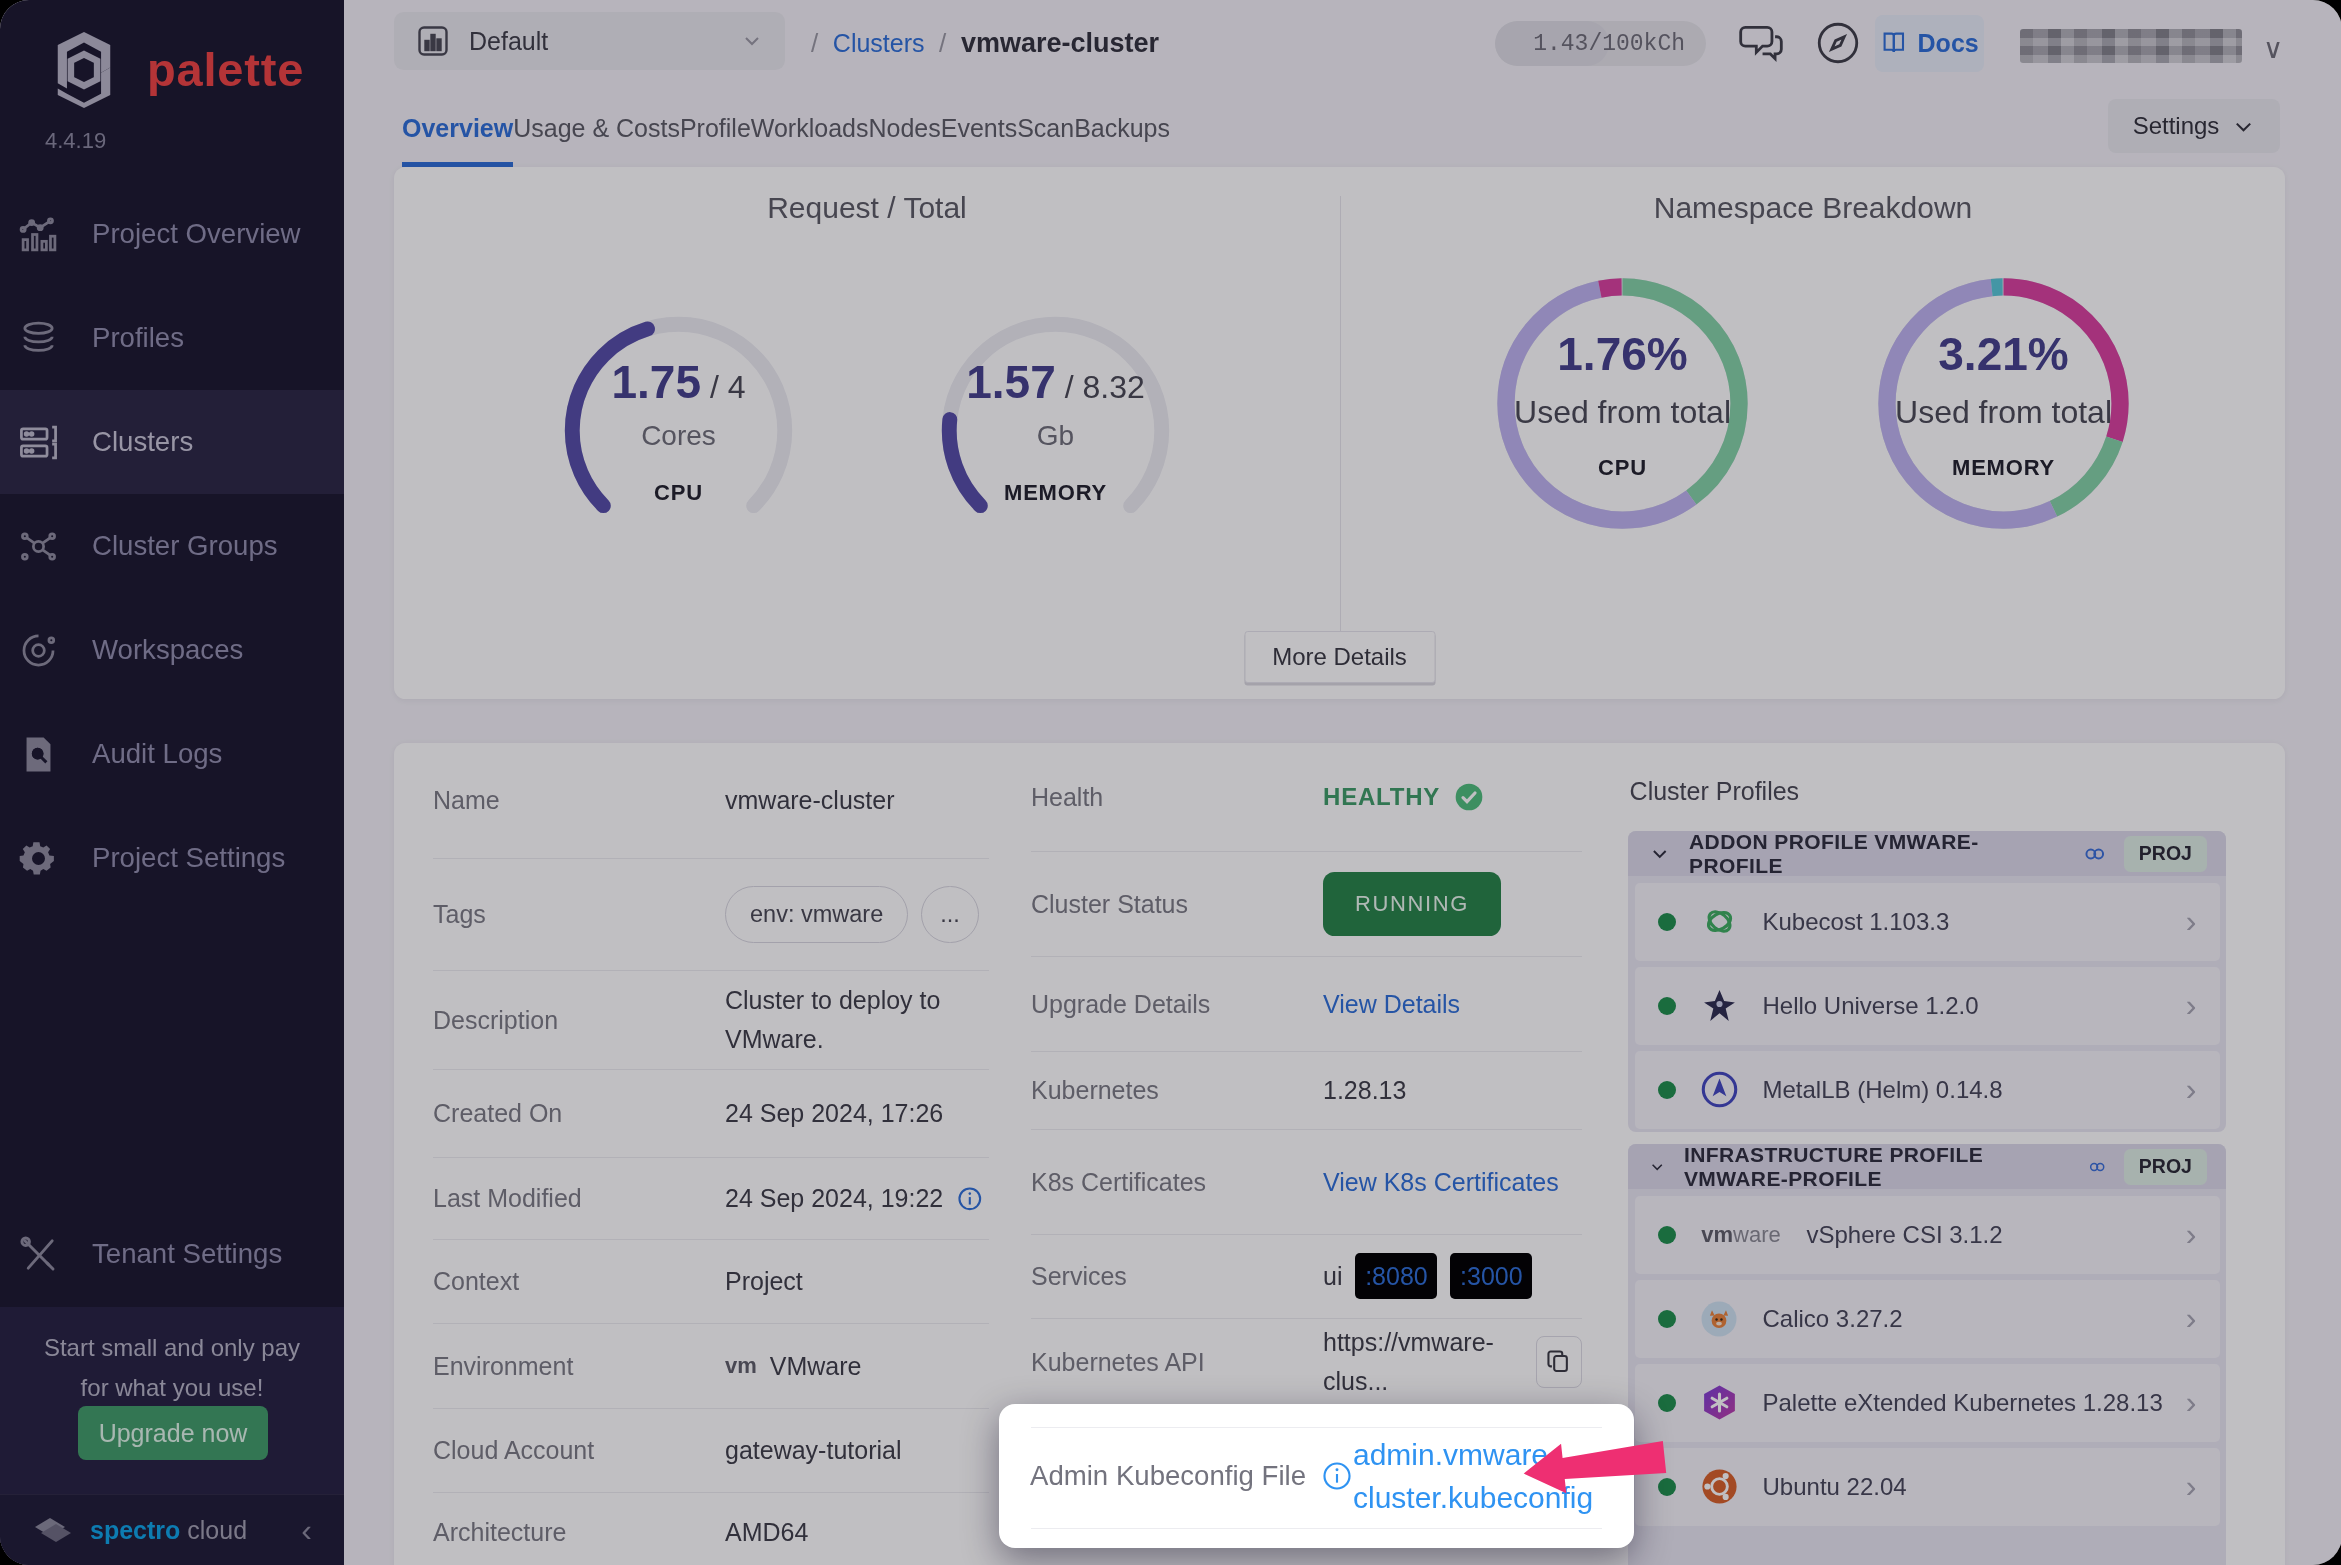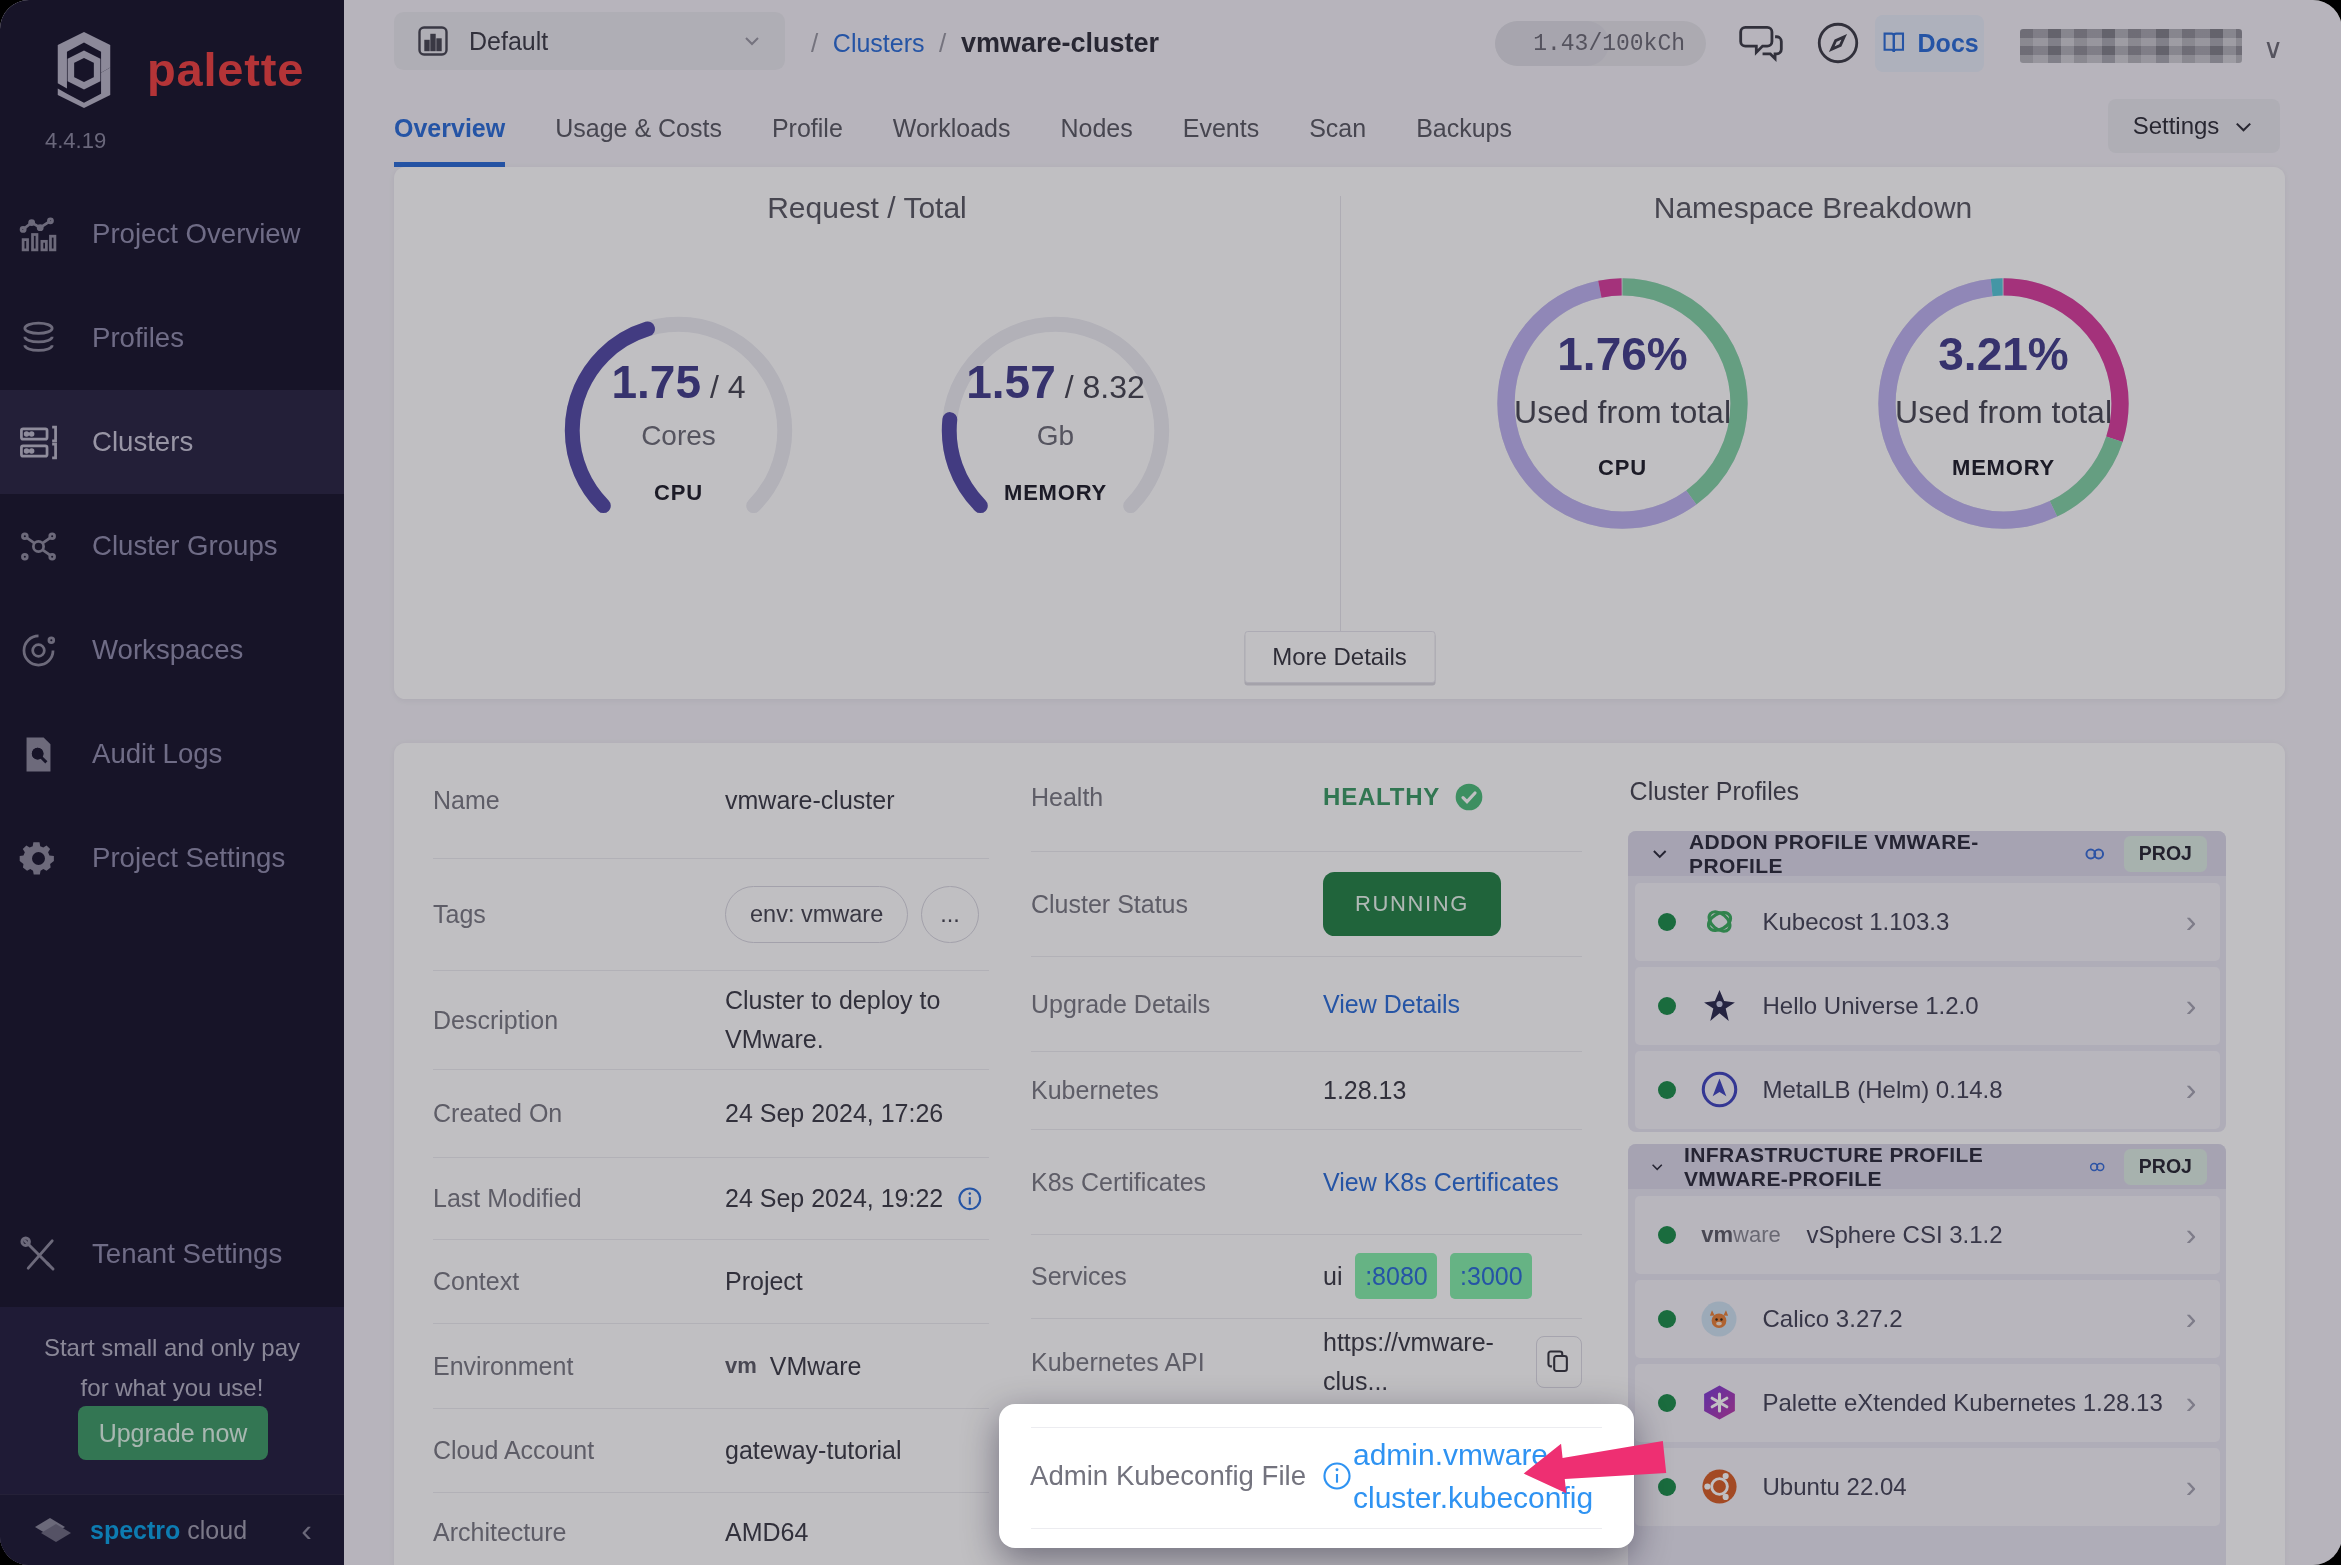--- a/index.html
+++ b/index.html
@@ -44,21 +44,21 @@
   .top-icon{position:absolute;top:18px;width:50px;height:50px;cursor:pointer;}
   .docs-btn{position:absolute;left:1531px;top:14.6px;width:109px;height:57px;background:#e7ecf7;border-radius:8px;
     display:flex;align-items:center;justify-content:center;gap:9.7px;cursor:pointer;}
   .docs-label{font-size:25px;color:#2e6fd8;font-weight:bold;}
   .user-blur{position:absolute;left:1676px;top:29px;width:222px;height:34px;border-radius:3.2px;
     background:repeating-linear-gradient(90deg,#9e9da6 0 13px,#b7b6bf 13px 27.6px,#8f8e98 27.6px 41px,#c2c1c9 41px 54px),
                repeating-linear-gradient(0deg,rgba(255,255,255,.25) 0 8px,rgba(0,0,0,.08) 8px 17px);
     background-blend-mode:overlay;}
   .user-chev{position:absolute;left:1919px;top:32px;font-size:27.6px;color:#84838e;}
   
-  .tabs{position:absolute;left:50px;top:89px;height:78px;display:flex;gap:50px;}
+  .tabs{position:absolute;left:58px;top:89px;height:78px;display:flex;}
   .tab{font-size:25px;color:#5c5c66;display:flex;align-items:center;position:relative;cursor:pointer;}
   .tab.active{color:#2e6fd8;font-weight:bold;}
   .tab.active::after{content:"";position:absolute;left:0;right:0;bottom:0;height:4.9px;background:#2e6fd8;}
   .settings-btn{position:absolute;right:62px;top:99px;width:172px;height:54px;background:#e9e8ee;border:none;border-radius:8px;
     font-family:inherit;font-size:24px;color:#32323c;display:flex;align-items:center;justify-content:center;gap:13px;cursor:pointer;}
   
   .card{position:absolute;background:#fff;border-radius:11.4px;box-shadow:0 1.6px 6.5px rgba(30,28,50,.06);}
   .card1{left:50px;top:167px;width:1891px;height:532px;}
   .card2{left:50px;top:743px;width:1891px;height:843px;border-radius:11.4px 11.4px 0 0;}
   .half{position:absolute;top:0;height:532px;}
@@ -85,21 +85,21 @@
   .dcol.c1{left:39px;width:556px;}
   .dcol.c2{left:637px;width:551px;}
   .drow{position:absolute;left:0;right:0;display:grid;grid-template-columns:292px 1fr;align-items:center;
     border-bottom:0.8px solid #ececf1;}
   .drow.noline{border-bottom:none;}
   .dlabel{font-size:25px;color:#7b7b85;}
   .dvalue{font-size:25px;color:#3f3f4a;display:flex;align-items:center;gap:13px;line-height:1.55;}
   .pill{border:0.8px solid #d8d7e0;border-radius:810px;padding:9.7px 24px;font-size:23.5px;color:#4a4a55;}
   .pill.more{padding:9.7px 18px;}
   .link{color:#2e6fd8;cursor:pointer;}
-  .chip{background:#86efac;border-radius:4.9px;padding:3.2px 9.7px;color:#2e6fd8;cursor:pointer;}
+  .chip{background:#000000;border-radius:4.9px;padding:3.2px 9.7px;color:#2e6fd8;cursor:pointer;}
   .badge-running{background:#28854a;color:#eaf6ee;font-size:22px;letter-spacing:1.6px;padding:14.6px 32px;border-radius:11.4px;}
   .healthy{color:#3f9d68;font-weight:bold;letter-spacing:0.8px;font-size:24px;display:flex;align-items:center;gap:11.4px;}
   .copy-btn{margin-left:auto;width:52px;height:52px;border:0.8px solid #dcdbe4;border-radius:8px;background:#fff;
     display:flex;align-items:center;justify-content:center;cursor:pointer;}
   .vmlogo{font-size:22px;color:#5f5f6a;font-weight:bold;}
   .vmlogo .lt{font-weight:normal;color:#8a8a94;}
   
   .cp{position:absolute;left:1234px;top:0;width:599px;}
   .cp-title{position:absolute;left:1.6px;top:34px;font-size:25px;color:#4a4a55;}
   .group{position:absolute;left:0;width:598px;background:#e9e7f2;border-radius:8px;overflow:hidden;}

